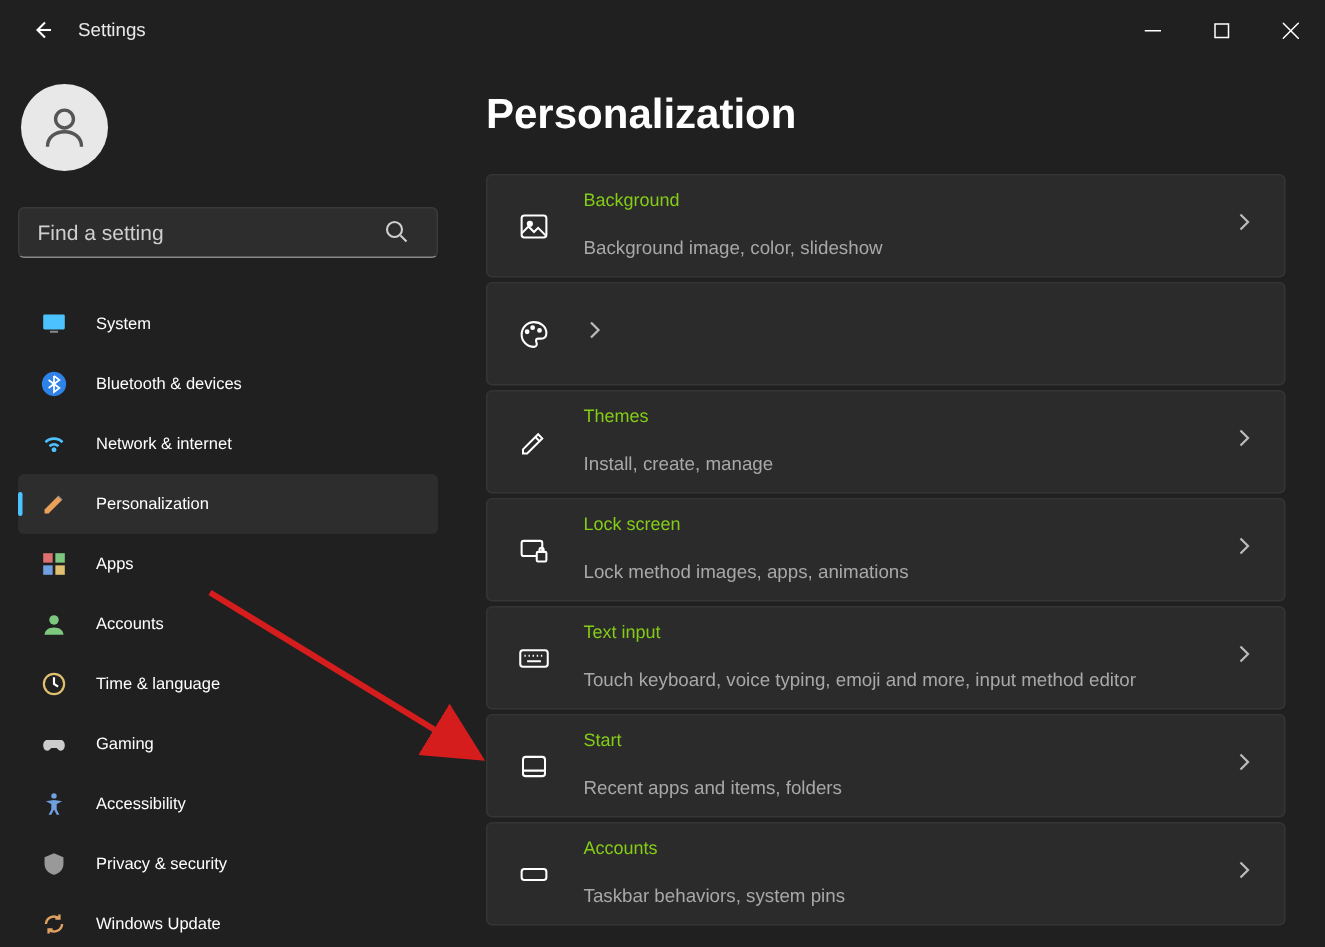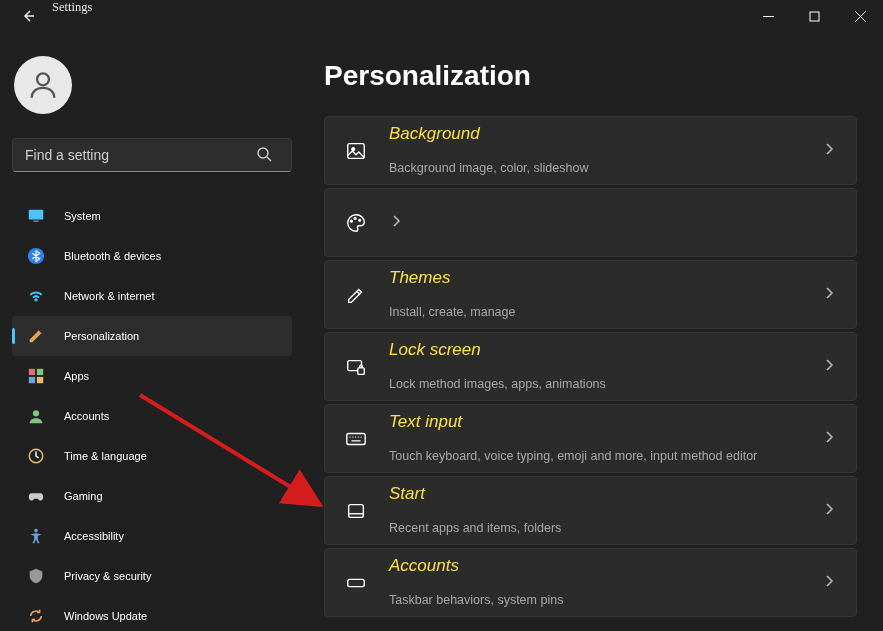--- a/index.html
+++ b/index.html
@@ -7,22 +7,22 @@
   width: 883px; height: 631px;
   background: #202020;
   font-family: "Segoe UI", sans-serif;
   color: #fff;
   overflow: hidden;
   position: relative;
 }
 .titlebar {
   height: 40px;
   display: flex;
+  align-items: center;
   padding-left: 12px;
-  font-family: Liberation Serif, serif;
 }
 .titlebar .back {
   width: 32px; height: 32px;
   display: flex; align-items: center; justify-content: center;
   color: #fff;
   cursor: pointer;
 }
 .titlebar .title {
   margin-left: 8px;
   font-size: 12.5px;
@@ -125,21 +125,21 @@
   padding: 0 20px;
   cursor: pointer;
 }
 .card .cicon {
   width: 22px; height: 22px;
   margin-right: 22px;
   color: #fff;
   display: flex; align-items: center; justify-content: center;
 }
 .card .ctxt { flex: 1; }
-.card .ctitle { font-size: 17px; color: #fde047; line-height: 1.3; font-style: italic; }
+.card .ctitle { font-size: 12px; color: #84cc16; line-height: 1.3; }
 .card .cdesc { font-size: 12.5px; color: #a8a8a8; line-height: 1.4; margin-top:15px; }
 .card .chev { color: #bbb; }
 
 
 .arrow {
   position: absolute;
   left: 130px;
   top: 385px;
   pointer-events: none;
 }

